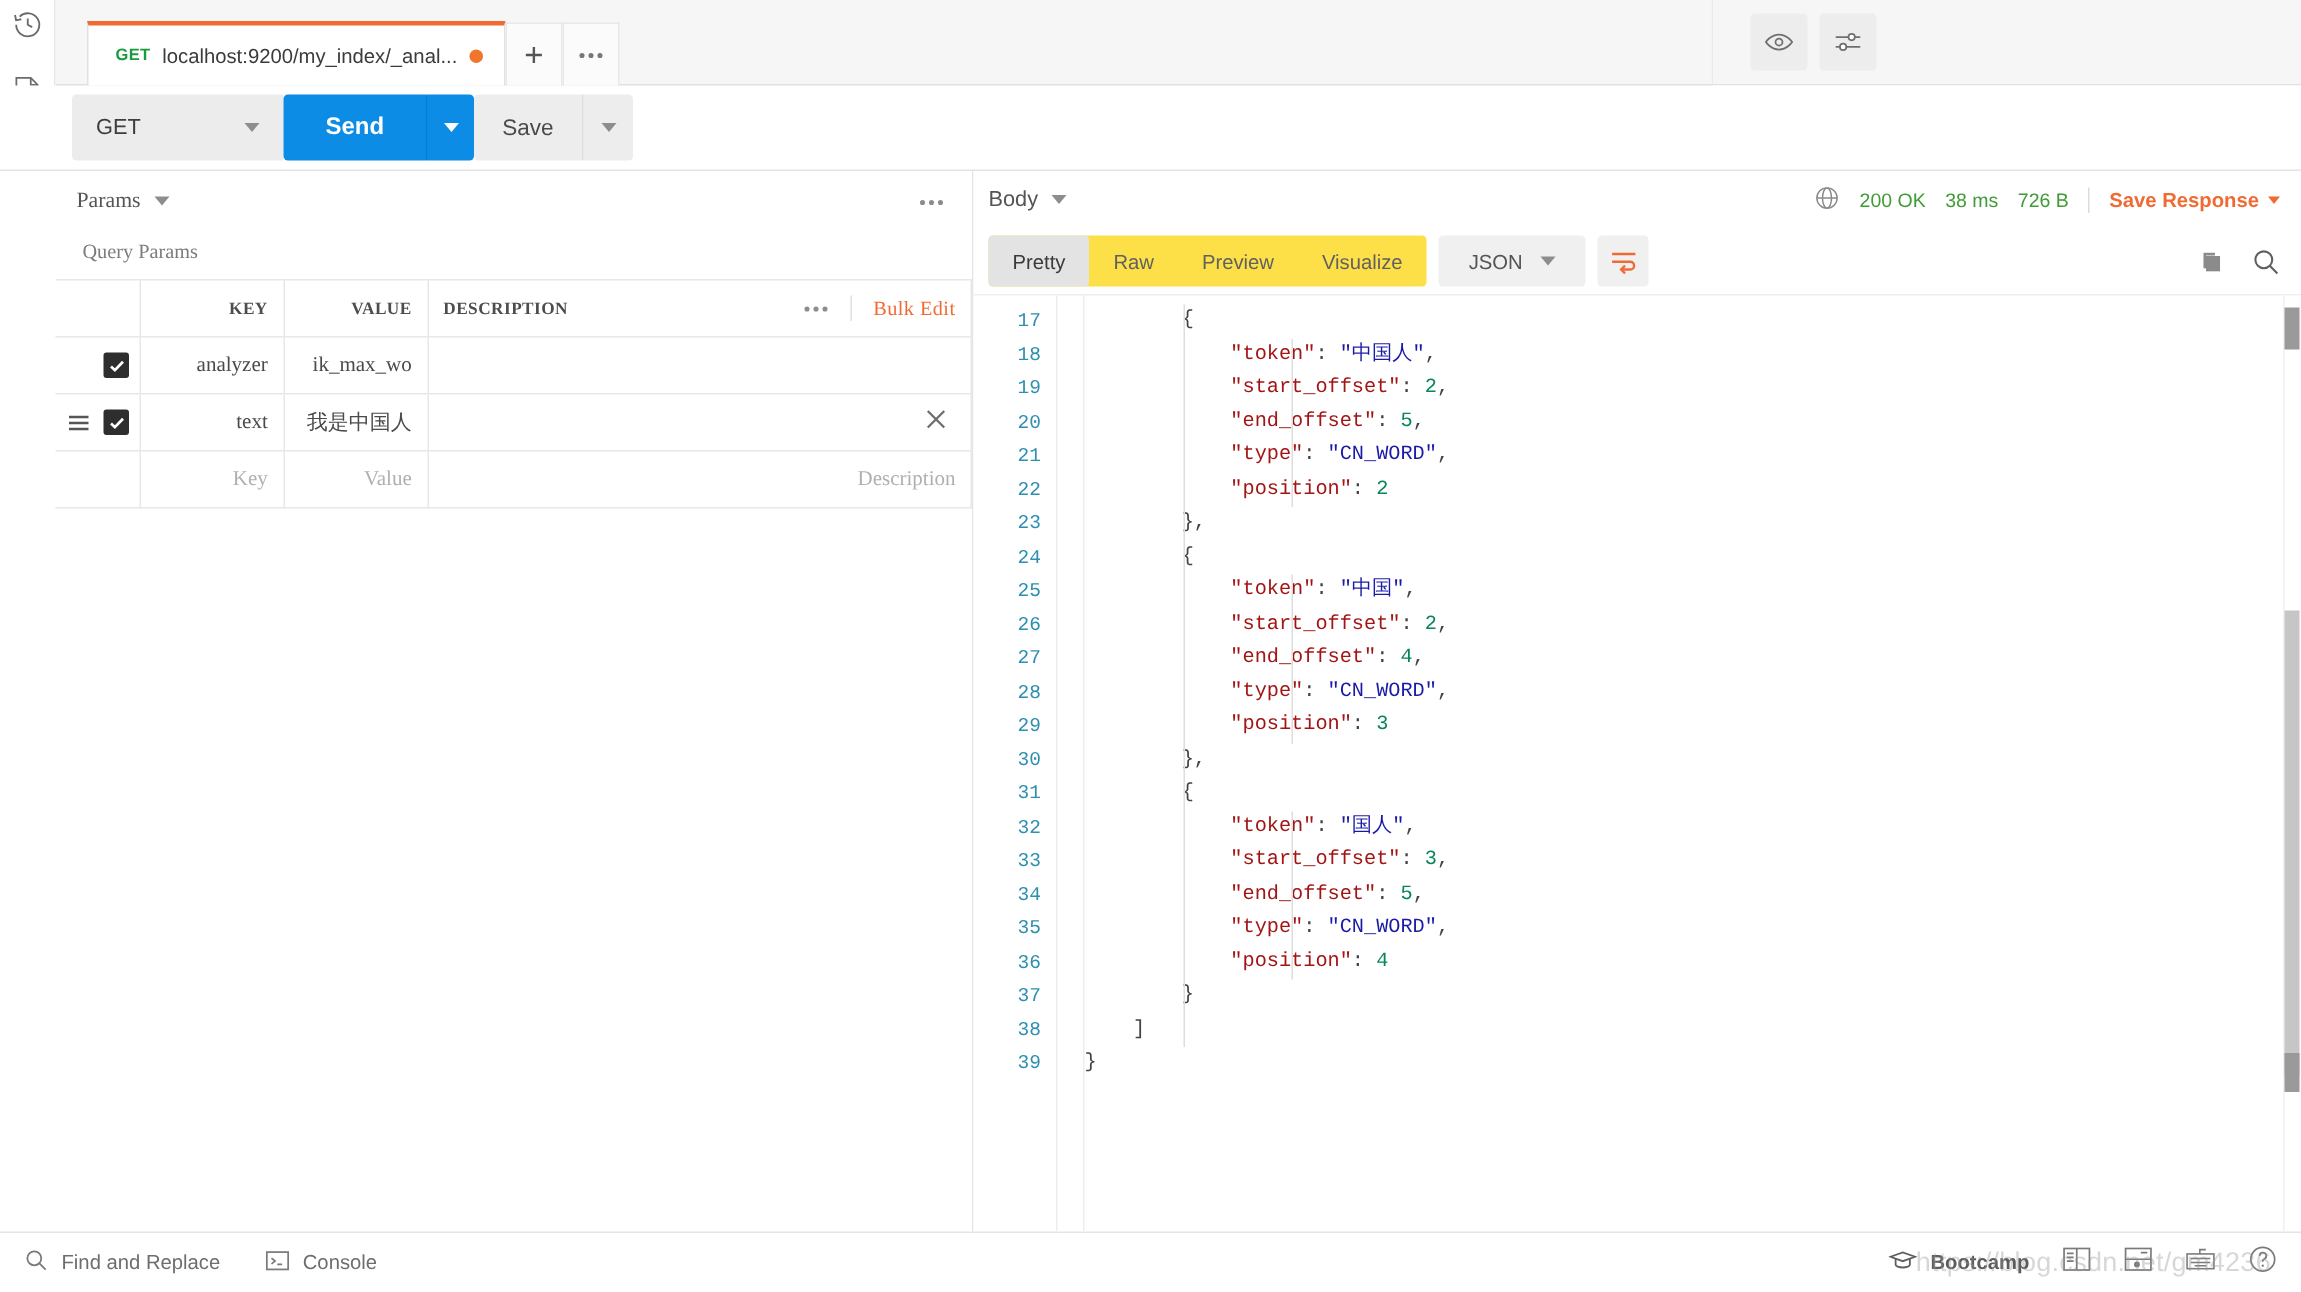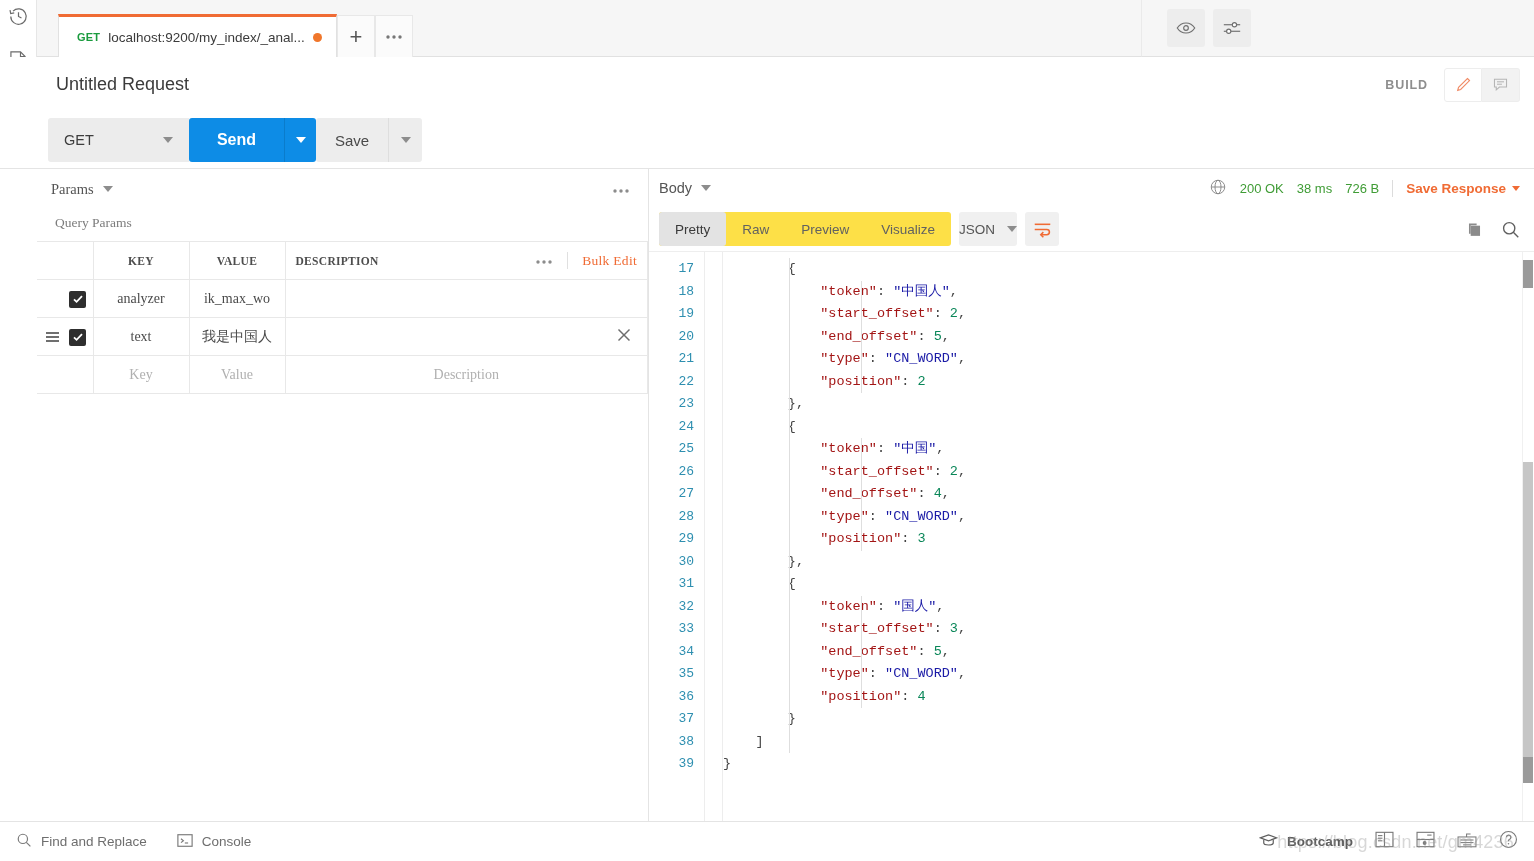--- a/index.html
+++ b/index.html
@@ -110,21 +110,21 @@
                margin-left: 37px; background: #fff; font-family: Liberation Serif, serif; }
   .pane-right { flex: 1; display: flex; flex-direction: column; background: #fff; min-width: 0; position: relative; }
 
   
   .params-row { height: 40px; display: flex; align-items: center; padding: 0 18px 0 14px; }
   .params-label { font-size: 14.5px; color: #555; margin-right: 9px; }
   .dots { margin-left: auto; color: #8c8c8c; font-size: 16px; letter-spacing: 1.5px; cursor: pointer; }
   .qp-label { font-size: 13.5px; color: #7c7c7c; padding: 6px 0 10px 18px; }
 
   table.params { width: 100%; border-collapse: collapse; table-layout: fixed; }
-  table.params th, table.params td { border: 1px solid #e8e8e8; border-left: none; height: 38px; padding: 0 10px; text-align: center; margin-top: 28px; }
+  table.params th, table.params td { border: 1px solid #e8e8e8; border-left: none; height: 38px; padding: 0 10px; text-align: right; margin-top: 28px; }
   table.params th:first-child, table.params td:first-child { border-left: none; }
   table.params th { font-size: 11.5px; font-weight: 700; color: #4d4d4d; letter-spacing: .3px; background: #fff; }
   .col-chk { width: 56px; }
   .col-key { width: 96px; }
   .col-val { width: 96px; }
   .th-desc-wrap { display: flex; align-items: center; width: 100%; }
   .th-desc-wrap .spacer { flex: 1; }
   .th-dots { color: #8c8c8c; letter-spacing: 1.5px; font-weight: 400; font-size: 15px; padding-right: 14px; border-right: 1px solid #e0e0e0; cursor: pointer; }
   .bulk { color: #f06b34; font-weight: 400; font-size: 13.5px; padding-left: 14px; cursor: pointer; }
   td.cell-text { font-size: 14px; color: #4a4a4a; white-space: nowrap; overflow: hidden; }
@@ -143,21 +143,21 @@
   .resp-meta { margin-left: auto; display: flex; align-items: center; gap: 13px; font-size: 13px; }
   .meta-ok { color: #3f9c35; }
   .meta-sep { width: 1px; height: 17px; background: #dcdcdc; }
   .save-resp { color: #f06b34; font-size: 13.5px; font-weight: 600; display: flex; align-items: center; gap: 6px; cursor: pointer; }
   .save-resp .caret { border-top-color: #f06b34; border-left-width: 4px; border-right-width: 4px; border-top-width: 5px; }
 
   .view-row { height: 44px; display: flex; align-items: center; padding: 0 14px 0 10px; gap: 8px; }
   .segs { display: flex; background: #fde047; border-radius: 3px; height: 34px; align-items: center; }
   .seg { padding: 0 16px; height: 34px; display: flex; align-items: center; font-size: 13.5px; color: #616161; cursor: pointer; }
   .seg.active { background: #e3e3e3; color: #3a3a3a; border-radius: 3px; }
-  .fmt { height: 34px; background: #f0f0f0; border-radius: 3px; display: flex; align-items: center; gap: 12px; padding: 0 0; font-size: 13.5px; color: #555; cursor: pointer; }
+  .fmt { height: 34px; background: #f0f0f0; border-radius: 3px; display: flex; align-items: center; gap: 12px; padding: 0 20px; font-size: 13.5px; color: #555; cursor: pointer; }
   .wrapbtn { width: 34px; height: 34px; background: #f0f0f0; border-radius: 3px; display: flex; align-items: center; justify-content: center; cursor: pointer; }
   .view-right { margin-left: auto; display: flex; align-items: center; gap: 18px; color: #6f6f6f; }
   .vr-btn { cursor: pointer; display: flex; }
 
   
   .code-wrap { flex: 1; display: flex; position: relative; border-top: 1px solid #eee; min-height: 0; overflow: hidden; }
   .gutter { width: 56px; flex: 0 0 56px; text-align: right; padding-top: 6px; padding-right: 10px;
             font-family: "Liberation Mono", monospace; font-size: 13px; color: #2e8fb0; line-height: 22.5px;
             border-right: 1px solid #ededed; background: #fff; }
   .gutter div { height: 22.5px; }
@@ -245,38 +245,20 @@
         <svg width="20" height="18" viewBox="0 0 24 22" fill="none" stroke="#6f6f6f" stroke-width="1.4">
           <line x1="2" y1="7" x2="22" y2="7"></line>
             <circle cx="15" cy="7" r="2.6" fill="#fff"></circle>
           <line x1="2" y1="15" x2="22" y2="15"></line>
             <circle cx="8" cy="15" r="2.6" fill="#fff"></circle>
         </svg>
       </div>
     </div>
   </div>
 
-  <div class="req-header">
-    <div class="req-title">Untitled Request</div>
-    <div class="req-header-right">
-      <span class="build-label">BUILD</span>
-      <div class="hbtn active">
-        <svg width="17" height="17" viewBox="0 0 24 24" fill="none" stroke="#f08b66" stroke-width="1.6">
-          <path d="M17.5 3.5l3 3L8 19l-4.2 1.2L5 16z"></path>
-        </svg>
-      </div>
-      <div class="hbtn flat">
-        <svg width="17" height="17" viewBox="0 0 24 24" fill="none" stroke="#b5b5b5" stroke-width="1.5">
-          <path d="M3.5 4.5h17v11h-10l-4.5 4v-4h-2.5z"></path>
-            <line x1="7" y1="8.2" x2="17" y2="8.2"></line>
-            <line x1="7" y1="11.6" x2="14" y2="11.6"></line>
-        </svg>
-      </div>
-    </div>
-  </div>
 
   <div class="url-bar">
     <div class="method-box">
       <span>GET</span>
       <span class="caret"></span>
     </div>
     <div class="send-group">
       <div class="send-btn">Send</div>
       <div class="send-caret">
           <span class="caret"></span>

